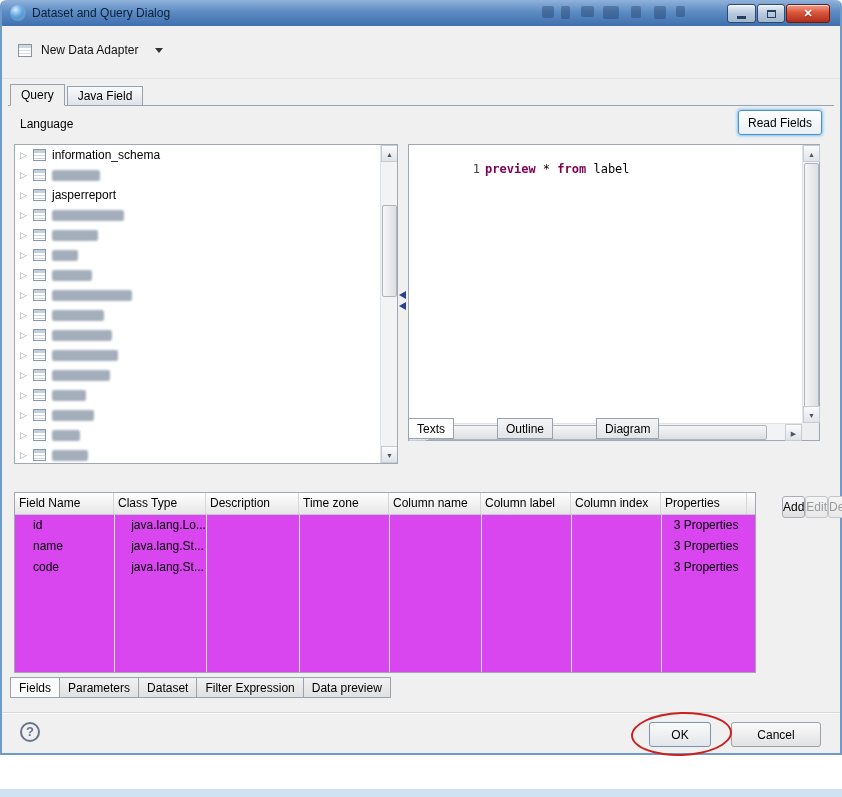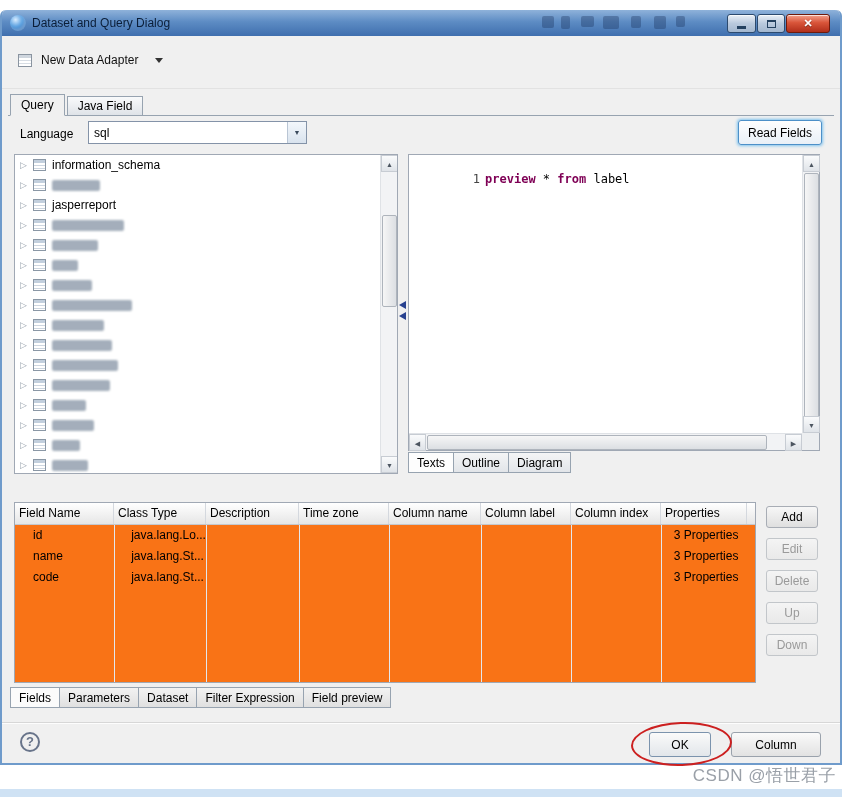--- a/index.html
+++ b/index.html
@@ -1,21 +1,21 @@
 <!DOCTYPE html>
 <html><head>
 <meta charset="utf-8">
 <style>
   * { margin:0; padding:0; box-sizing:border-box; }
   body { font-family:"Liberation Sans", sans-serif; background:#fff; }
   .screen { position:relative; width:842px; height:797px; background:#fff; overflow:hidden; font-size:12px; color:#000; }
 
   
   .dialog { position:absolute; left:0; top:0; width:842px; height:755px; background:#f0f0f0;
-            border:2px solid #6f9bcb; border-top:none; border-radius:6px 6px 0 0;margin-top:10px; }
+            border:2px solid #6f9bcb; border-top:none; border-radius:6px 6px 0 0; }
   .titlebar { position:absolute; left:0; right:0; top:0; height:26px;
               background:linear-gradient(to bottom,#8fb2da 0%,#5d8cc4 45%,#3f6fae 100%);
               border-radius:5px 5px 0 0; }
   .win-icon { position:absolute; left:8px; top:5px; width:16px; height:16px; border-radius:50%;
               background:radial-gradient(circle at 35% 30%, #d8ecff 0%, #5aa0e0 45%, #1e62b0 75%, #134a8e 100%);
               box-shadow: inset -2px -2px 3px rgba(255,255,255,.35); }
   .title { position:absolute; left:30px; top:6px; color:#0b1e38; font-size:12px; }
   .artifacts { position:absolute; left:540px; top:6px; width:180px; height:15px; }
   .artifacts span { display:inline-block; vertical-align:top; background:rgba(20,40,80,.32); border-radius:2px; }
   .artifacts span:nth-child(1){width:12px;height:12px;margin-right:7px;}
@@ -101,36 +101,36 @@
   .tri-left { display:block; width:0; height:0; border-top:4px solid transparent; border-bottom:4px solid transparent;
               border-right:7px solid #27418f; margin:3px 0; }
 
   
   .editor-panel { position:absolute; left:406px; top:144px; width:412px; height:297px; background:#fff;
                   border:1px solid #a0a8b4; }
   .code { position:absolute; left:0; top:0; right:17px; bottom:17px; padding:3px 0 0 6px;
           font-family:"DejaVu Sans Mono", monospace; font-size:12px; white-space:pre; cursor:text; }
   .lnum { color:#444; margin-right:5px; }
   .kw { color:#7f0055; font-weight:bold; }
-  .editor-tabs { position:absolute; left:406px; top:442px; display:flex; }
+  .editor-tabs { position:absolute; left:406px; top:418px; display:flex;gap:44px; }
   .etab { border:1px solid #97a3b0; margin-right:-1px; padding:0 8px; height:21px; line-height:20px;
           background:linear-gradient(#f4f5f6,#e2e5e9); font-size:12px; cursor:default; }
   .etab.active { background:#fdfdfd; }
 
   
-  .ftable { position:absolute; left:12px; top:492px; width:742px; height:181px; background:#f97316;
+  .ftable { position:absolute; left:12px; top:492px; width:742px; height:181px; background:#d946ef;
             border:1px solid #a0a8b4; }
   .thead { display:flex; height:22px; background:linear-gradient(#ffffff,#e6e6e6); border-bottom:1px solid #c4c8ce; }
   .th { padding:3px 4px; border-right:1px solid #d4d8de; font-size:12px; white-space:nowrap; overflow:hidden; cursor:default; }
   .tbody { position:relative; height:157px; overflow:hidden;padding-left:14px; }
   .tr { display:flex; height:21px; cursor:default; }
   .td { padding:3px 4px; font-size:12px; white-space:nowrap; overflow:hidden; }
   .vline { position:absolute; top:0; bottom:0; width:1px; background:#e3e7ee; }
 
-  .side-buttons { position:absolute; left:764px; top:496px; width:52px; display:flex; flex-direction:column; }
+  .side-buttons { position:absolute; left:780px; top:496px; width:52px; display:flex; }
   .sbtn { width:52px; height:22px; margin-bottom:10px; border:1px solid #a8adb5; border-radius:3px;
           background:linear-gradient(#f7f7f7,#dfdfdf); font-family:inherit; font-size:12px; cursor:default; }
   .sbtn.disabled { color:#9a9a9a; border-color:#c2c6ca; background:linear-gradient(#f4f4f4,#e9e9e9); }
 
   
   .bottom-tabs { position:absolute; left:8px; top:677px; display:flex; }
   .btab { border:1px solid #97a3b0; margin-right:-1px; padding:0 8px; height:21px; line-height:20px;
           background:linear-gradient(#f2f2f2,#e0e0e0); font-size:12px; cursor:default; }
   .btab.active { background:#fbfbfb; }
 
@@ -181,24 +181,20 @@
     </div>
     <div class="toolbar-sep"></div>
 
     <div class="tabbar">
         <div class="tab active">Query</div>
         <div class="tab">Java Field</div>
       </div>
     <div class="tab-baseline"></div>
 
     <span class="lang-label">Language</span>
-    <div class="combo">
-      <span class="combo-text">sql</span>
-      <span class="combo-arrow">▼</span>
-    </div>
     <button class="read-fields">Read Fields</button>
 
     <div class="tree-panel">
       <div class="tree">
           <div class="tree-row">
             <span class="tree-arrow">▷</span>
             <span class="tbl-icon"></span>
             <span class="tree-label">information_schema</span>
           </div>
           <div class="tree-row">
@@ -368,25 +364,24 @@
         <button class="sbtn disabled">Delete</button>
         <button class="sbtn disabled">Up</button>
         <button class="sbtn disabled">Down</button>
       </div>
 
     <div class="bottom-tabs">
         <div class="btab active">Fields</div>
         <div class="btab">Parameters</div>
         <div class="btab">Dataset</div>
         <div class="btab">Filter Expression</div>
-        <div class="btab">Field preview</div>
+        <div class="btab">Data preview</div>
       </div>
 
     <div class="footer-sep"></div>
     <div class="help"><span>?</span></div>
     <button class="okbtn">OK</button>
     <div class="red-ellipse"></div>
-    <button class="cancelbtn">Column</button>
+    <button class="cancelbtn">Cancel</button>
   </div>
 
-  <div class="watermark">CSDN @悟世君子</div>
   <div class="bottom-band"></div>
 </div>
 
 </body></html>

